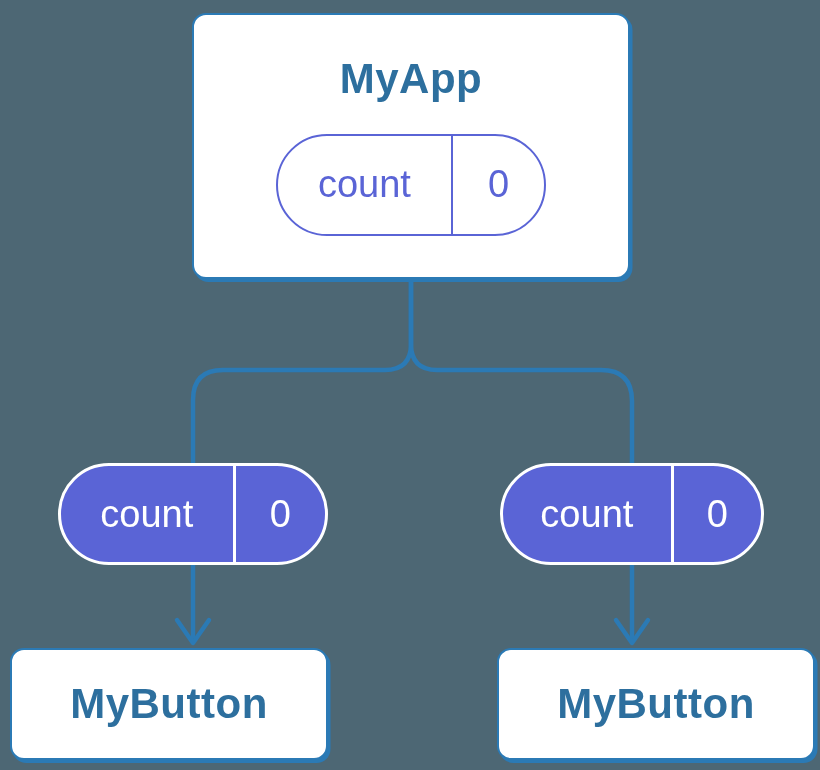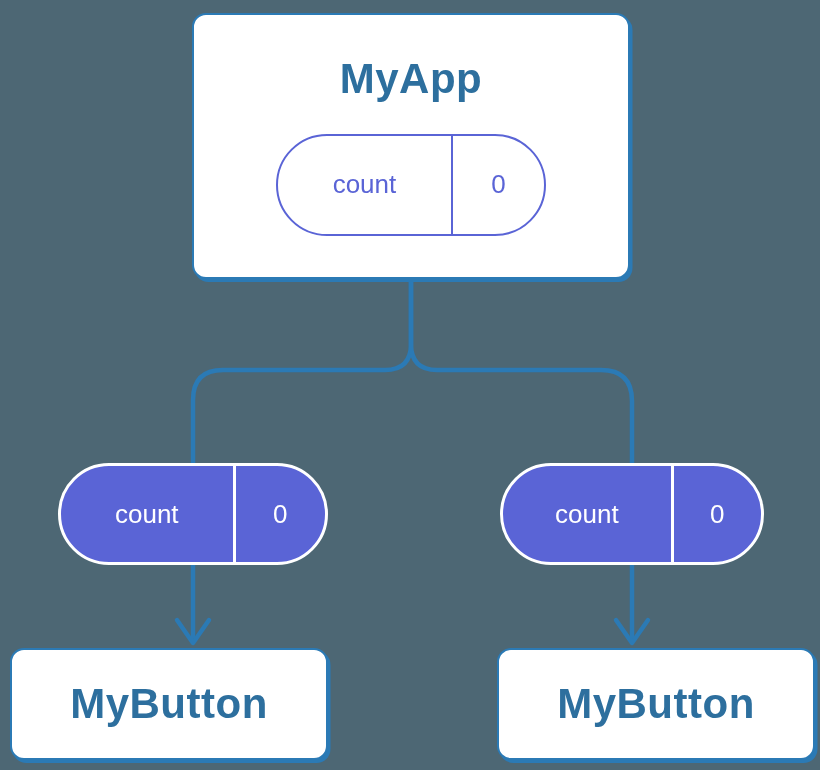--- a/index.html
+++ b/index.html
@@ -69,21 +69,21 @@
     left: 497px; top: 648px;
     width: 318px; height: 112px;
   }
 
   .pill {
     box-sizing: border-box;
     display: flex;
     border-radius: 999px;
     width: 270px;
     height: 102px;
-    font-size: 26px;
+    font-size: 38px;
   }
   .pill--outline {
     background: #fff;
     border: 2px solid var(--purple);
     color: var(--purple);
   }
   .pill--outline .pill-value { border-left: 2px solid var(--purple); }
   .pill--filled {
     background: var(--purple);
     border: 3px solid #fff;

